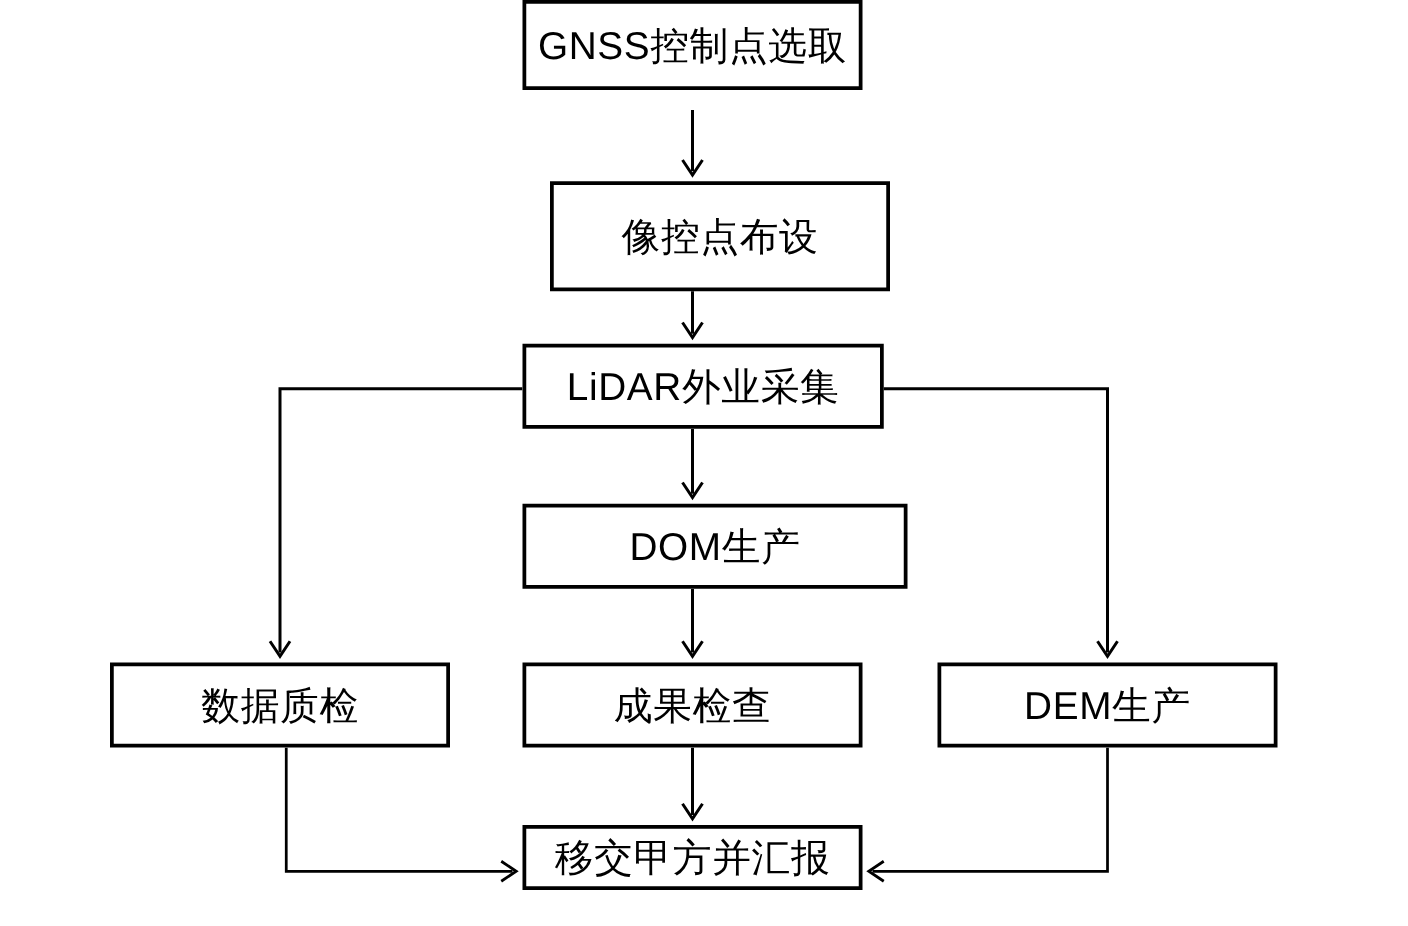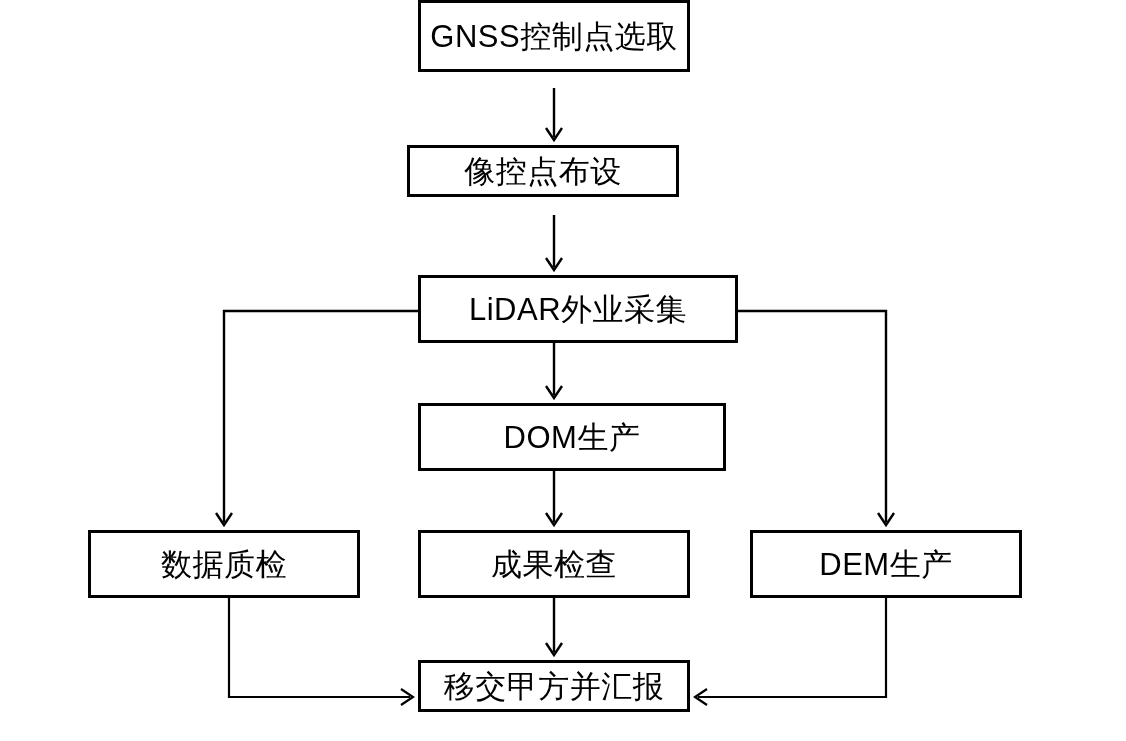--- a/index.html
+++ b/index.html
@@ -39,22 +39,22 @@
     white-space: nowrap;
     letter-spacing: 0.5px;
   }
   .node-label {
     display: block;
     font-size: 31px;
     color: #000000;
   }
   
   #node-gnss        { left: 418px; top: 0;  width: 272px; height: 72px; }
-  #node-control-pts { left: 407px; top: 145px; width: 272px; height: 52px; }
-  #node-lidar       { left: 418px; top: 275px; width: 320px; height: 68px; }
+  #node-control-pts { left: 440px; top: 145px; width: 272px; height: 88px; }
+  #node-lidar       { left: 418px; top: 275px; width: 289px; height: 68px; }
   #node-dom         { left: 418px; top: 403px; width: 308px; height: 68px; }
   #node-quality     { left: 88px;  top: 530px; width: 272px; height: 68px; }
   #node-result      { left: 418px; top: 530px; width: 272px; height: 68px; }
   #node-dem         { left: 750px; top: 530px; width: 272px; height: 68px; }
   #node-handover    { left: 418px; top: 660px; width: 272px; height: 52px; text-align: right; }
 </style>
 </head>
 <body>
 
 <div id="flowchart-root">

